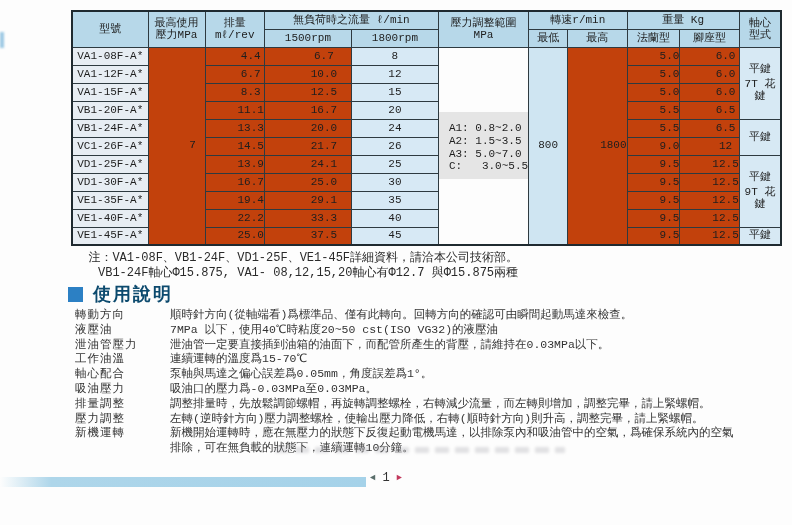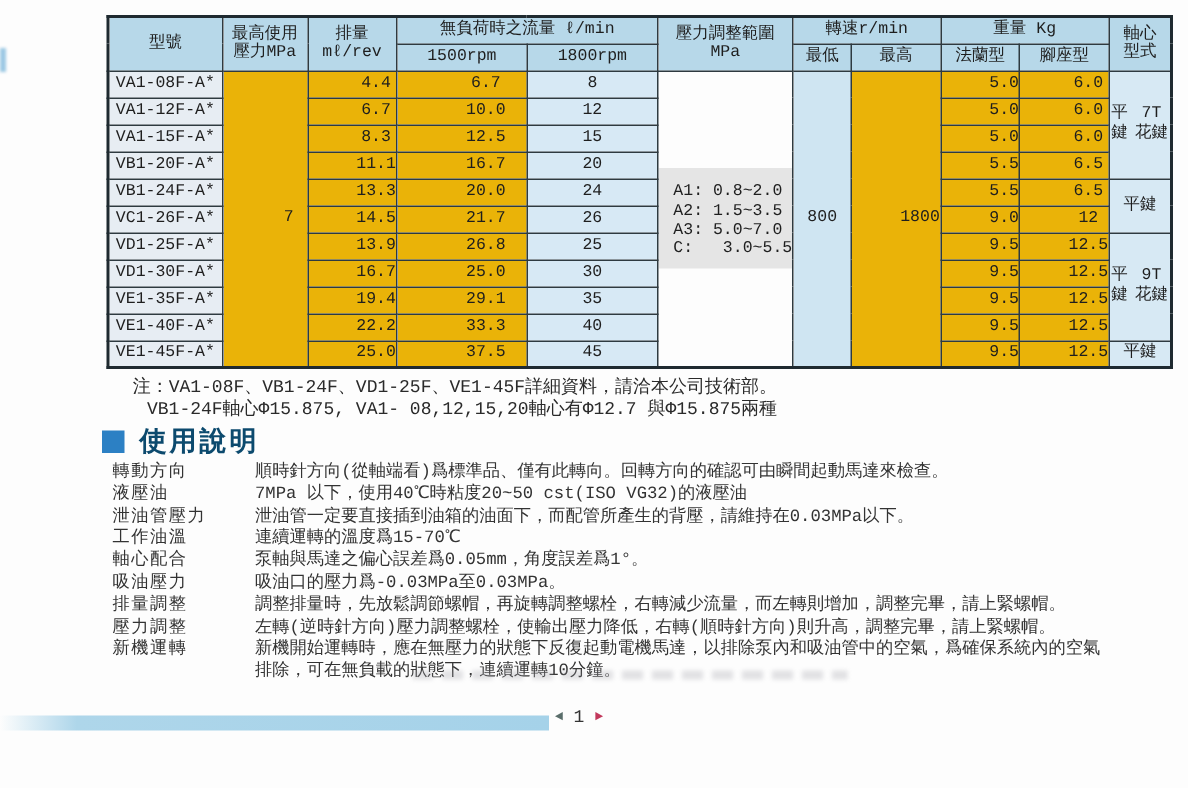--- a/index.html
+++ b/index.html
@@ -8,31 +8,31 @@
     font-family:Liberation Mono, monospace;color:#1e1e1e;
   }
   
   #spec-table{position:absolute;left:71px;top:10px;}
   table{border-collapse:collapse;table-layout:fixed;border:2px solid #1f2a30;}
   th,td{border:1px solid #2e3a40;padding:0;text-align:center;vertical-align:middle;
         font-size:11px;font-weight:normal;line-height:1.15;overflow:hidden;}
   tr{height:18px;}
   tr.hdr{height:18px;}
   .hd{background:#b7d8e9;}
-  .c-white{background:#eab308;padding-left:32px;}
+  .c-white{background:#c2410c;padding-left:32px;}
   .c-model{background:#e7edf3;}
   .c-1800{background:#d7e9f5;}
   .c-smin{background:#cfe5f2;}
   .c-shaft{background:#d7e9f4;}
   .two-line{display:flex;flex-direction:column;justify-content:space-between;height:100%;}
   .press-range{display:flex;flex-direction:column;justify-content:space-around;
                height:100%;padding:10px 0 6px 10px;box-sizing:border-box;
                text-align:left;background:#e5e5e5;}
   .press-range div{white-space:pre;}
-  .shaft-lines{display:flex;flex-direction:row;justify-content:center;gap:2px;height:100%;}
+  .shaft-lines{display:flex;flex-direction:column;justify-content:center;gap:2px;height:100%;}
   
   #notes{position:absolute;left:72px;top:251px;font-size:12px;color:#2a2a2a;line-height:15px;text-align:right;}
   #notes .indent{padding-left:26px;}
   
   #usage-heading{position:absolute;left:68px;top:282px;display:flex;align-items:center;gap:10px;}
   #usage-heading .sq{width:15px;height:15px;background:#2c80c4;}
   #usage-heading .t{font-size:18px;font-weight:bold;color:#0c4a6e;letter-spacing:2px;}
   
   #usage-list{position:absolute;left:75px;top:308px;width:660px;font-size:11.5px;color:#333;}
   .usage-row{display:flex;line-height:14.8px;justify-content:space-between;}
@@ -180,21 +180,21 @@
         <td class="c-model">VC1-26F-A*</td>
         <td class="c-white">14.5</td>
         <td class="c-white">21.7</td>
         <td class="c-1800">26</td>
         <td class="c-white">9.0</td>
         <td class="c-white">12</td>
       </tr>
       <tr>
         <td class="c-model">VD1-25F-A*</td>
         <td class="c-white">13.9</td>
-        <td class="c-white">26.8</td>
+        <td class="c-white">24.1</td>
         <td class="c-1800">25</td>
         <td class="c-white">9.5</td>
         <td class="c-white">12.5</td>
         <td class="c-shaft" rowspan="4">
           <div class="shaft-lines">
             <div>平鍵</div>
             <div>9T 花鍵</div>
           </div>
         </td>
       </tr>

